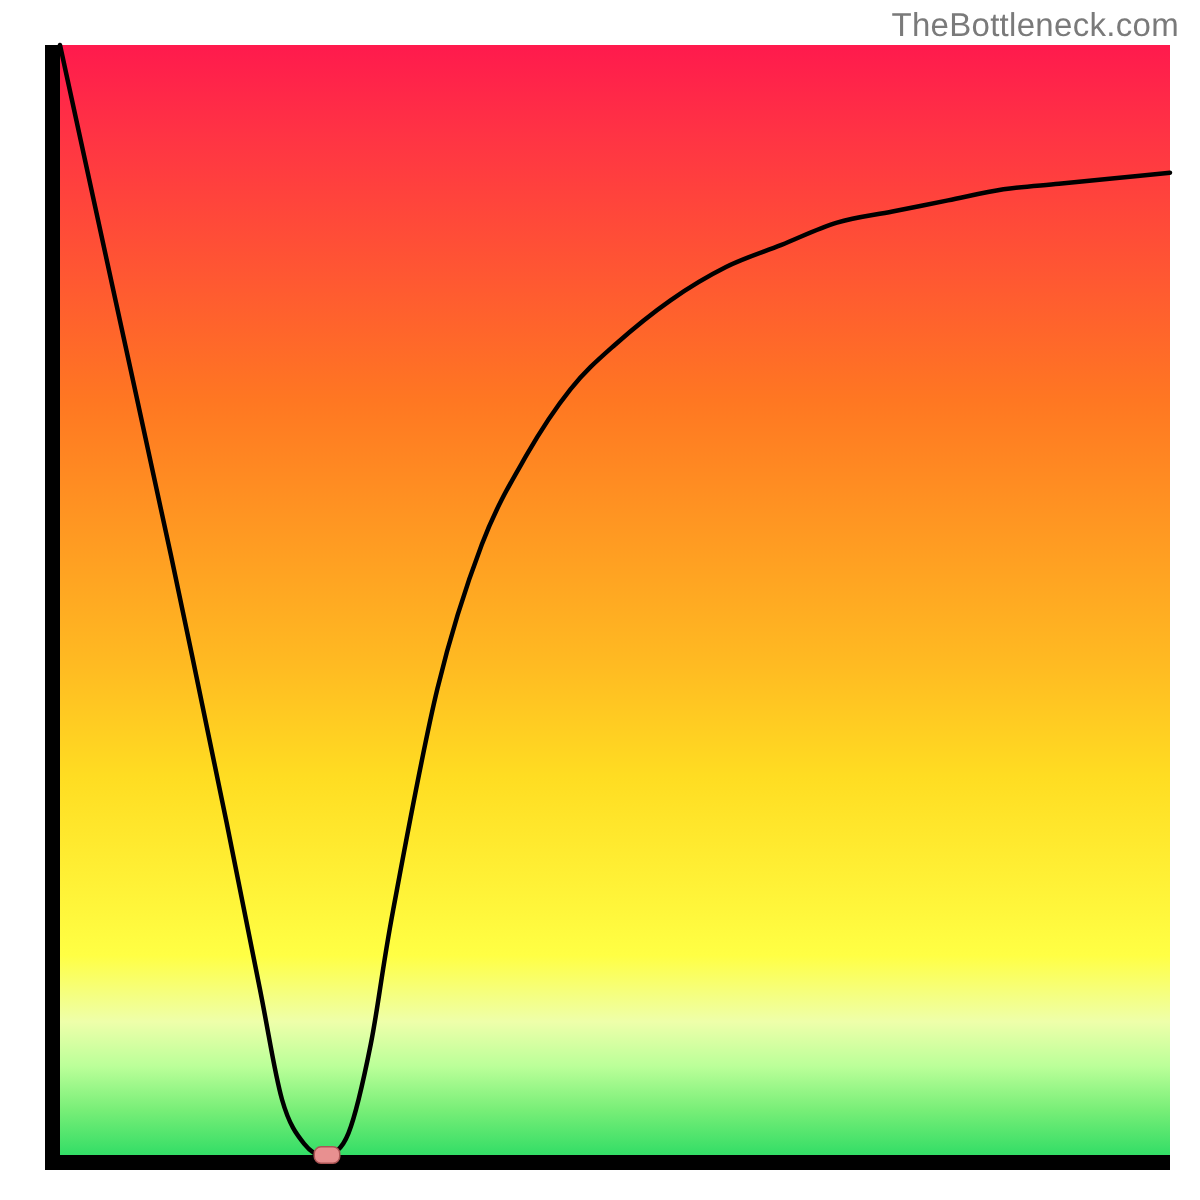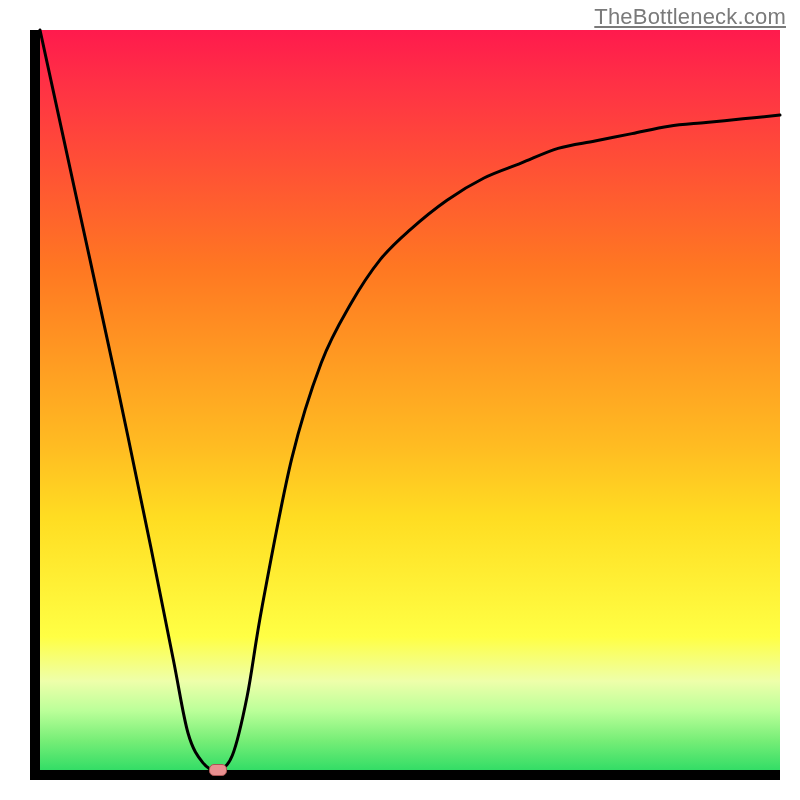--- a/index.html
+++ b/index.html
@@ -42,21 +42,20 @@
     box-sizing: content-box;
   }
   .watermark {
     position: absolute;
     top: 4px;
     right: 14px;
     color: #7a7a7a;
     font-size: 22px;
     font-weight: 500;
     letter-spacing: 0.2px;
-    text-decoration: underline;
   }
   svg.curve {
     position: absolute;
     left: 0;
     top: 0;
     width: 740px;
     height: 740px;
     overflow: visible;
   }
   .marker {

